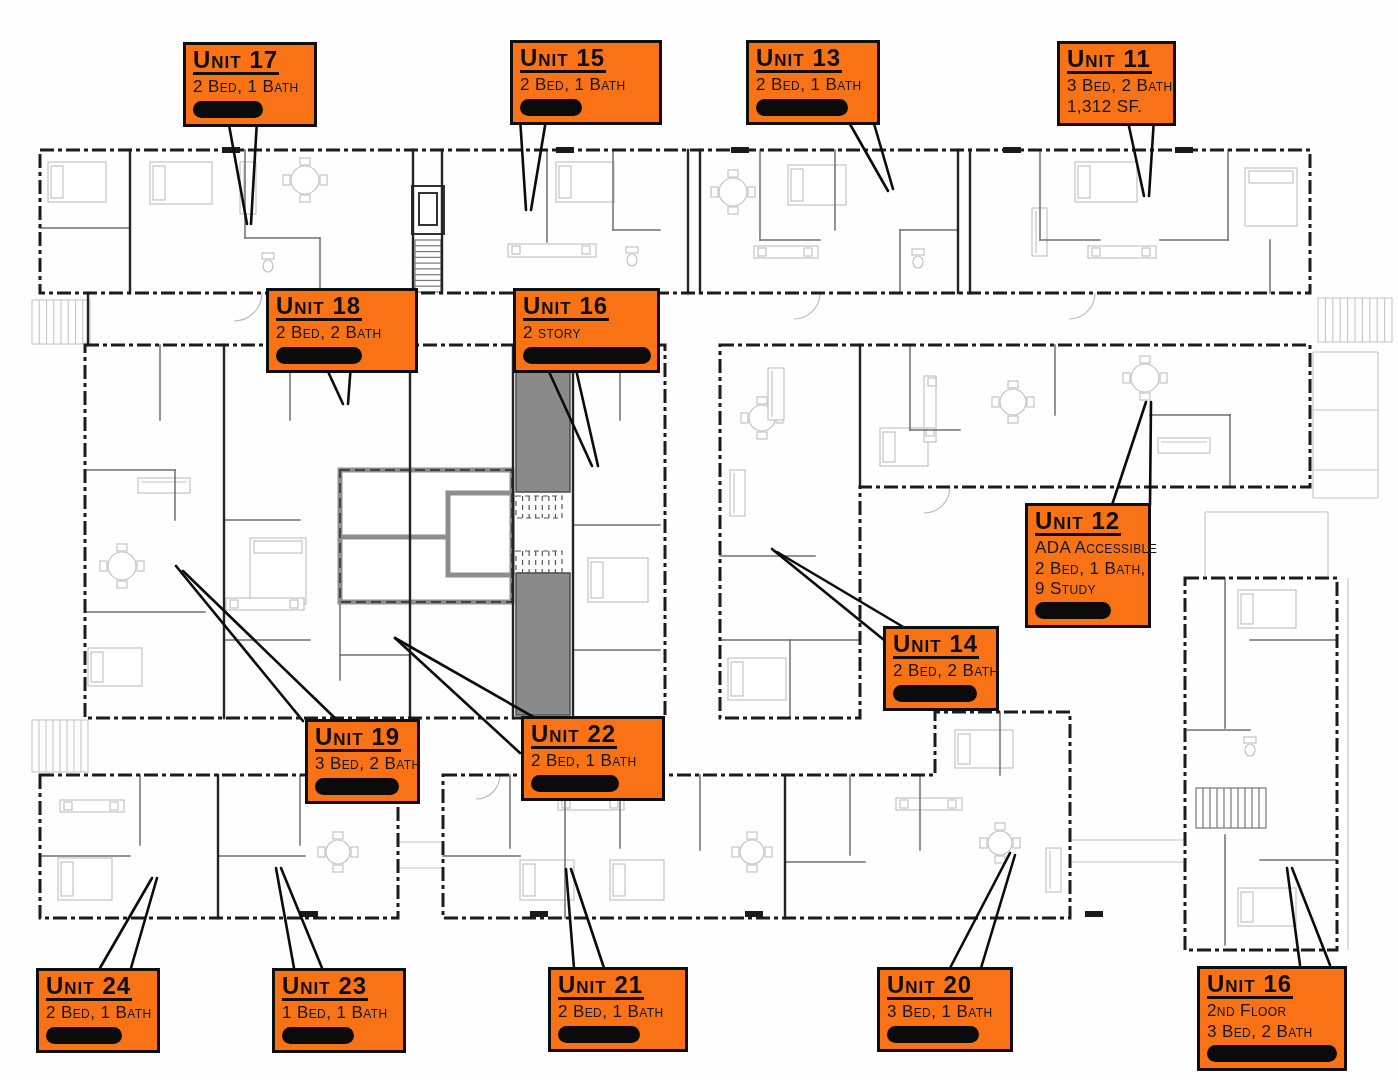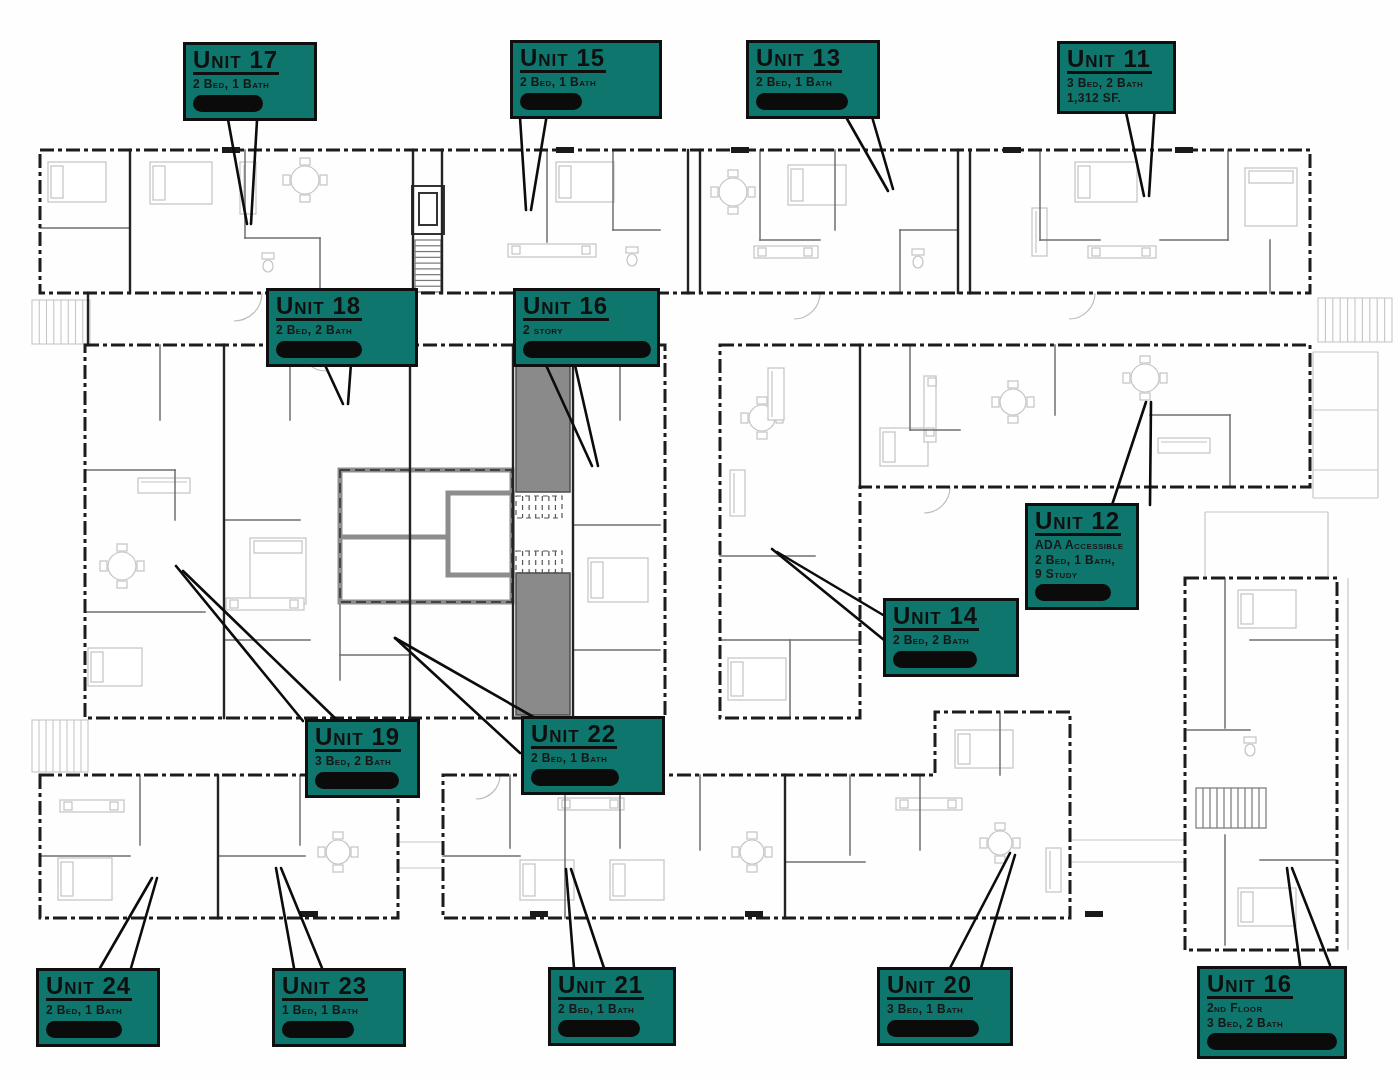--- a/index.html
+++ b/index.html
@@ -16,26 +16,26 @@
   .gray{fill:#8a8a8a;stroke:#4d4d4d;stroke-width:1.5;}
   .coreb{fill:#fff;stroke:#8d8d8d;stroke-width:5;}
   .coredash{fill:none;stroke:#2a2a2a;stroke-width:1.4;stroke-dasharray:10 5;}
   .elev{fill:#fff;stroke:#333;stroke-width:2;}
   .sill{fill:#1a1a1a;}
   .lead{stroke:#0c0c0c;stroke-width:2.6;stroke-linecap:round;}
   .sl{stroke:#c6c6c6;stroke-width:1.1;fill:none;}
   .sm{stroke:#777;stroke-width:1.2;fill:none;}
   .smd{stroke:#555;stroke-width:1.2;fill:none;stroke-dasharray:5 4;}
   
-  .callout{position:absolute;background:#0f766e;border:3px solid #0f0f0f;box-sizing:border-box;
+  .callout{position:absolute;background:#f97316;border:3px solid #0f0f0f;box-sizing:border-box;
            padding:3px 7px 6px 7px;z-index:5;}
   .c-title{font-size:24px;font-weight:bold;font-variant:small-caps;letter-spacing:1px;
            line-height:1.02;color:#0f0f0f;border-bottom:3px solid #0f0f0f;display:inline-block;
            padding:0 1px 0 0;margin-bottom:2px;white-space:nowrap;}
-  .c-line{font-size:12px;font-weight:bold;font-variant:small-caps;letter-spacing:.4px;
+  .c-line{font-size:17px;font-weight:normal;font-variant:small-caps;letter-spacing:.4px;
           color:#161616;line-height:1.18;white-space:nowrap;}
   .c-pill{height:17px;border-radius:9px;background:#0b0b0b;margin-top:3px;}
 </style>
 </head>
 <body>
 
 <div class="stage">
 
   <svg id="plan" width="1398" height="1080" viewBox="0 0 1398 1080">
       <line x1="398" y1="842" x2="443" y2="842" class="wl"></line>
@@ -397,29 +397,29 @@
     <div class="c-line">2 Bed, 2 Bath</div>
     <div class="c-pill" style="width:86px"></div>
   </div>
 
   <div class="callout" style="left:513px;top:288px;width:147px">
     <div class="c-title">Unit 16</div>
     <div class="c-line">2 story</div>
     <div class="c-pill" style="width:128px"></div>
   </div>
 
-  <div class="callout" style="left:1025px;top:503px;width:114px">
+  <div class="callout" style="left:1025px;top:503px;width:126px">
     <div class="c-title">Unit 12</div>
     <div class="c-line">ADA Accessible</div>
     <div class="c-line">2 Bed, 1 Bath,</div>
     <div class="c-line">9 Study</div>
     <div class="c-pill" style="width:76px"></div>
   </div>
 
-  <div class="callout" style="left:883px;top:598px;width:136px">
+  <div class="callout" style="left:883px;top:626px;width:116px">
     <div class="c-title">Unit 14</div>
     <div class="c-line">2 Bed, 2 Bath</div>
     <div class="c-pill" style="width:84px"></div>
   </div>
 
   <div class="callout" style="left:305px;top:719px;width:115px">
     <div class="c-title">Unit 19</div>
     <div class="c-line">3 Bed, 2 Bath</div>
     <div class="c-pill" style="width:84px"></div>
   </div>
@@ -435,21 +435,21 @@
     <div class="c-line">2 Bed, 1 Bath</div>
     <div class="c-pill" style="width:76px"></div>
   </div>
 
   <div class="callout" style="left:272px;top:968px;width:134px">
     <div class="c-title">Unit 23</div>
     <div class="c-line">1 Bed, 1 Bath</div>
     <div class="c-pill" style="width:72px"></div>
   </div>
 
-  <div class="callout" style="left:548px;top:967px;width:128px">
+  <div class="callout" style="left:548px;top:967px;width:140px">
     <div class="c-title">Unit 21</div>
     <div class="c-line">2 Bed, 1 Bath</div>
     <div class="c-pill" style="width:82px"></div>
   </div>
 
   <div class="callout" style="left:877px;top:967px;width:136px">
     <div class="c-title">Unit 20</div>
     <div class="c-line">3 Bed, 1 Bath</div>
     <div class="c-pill" style="width:92px"></div>
   </div>

